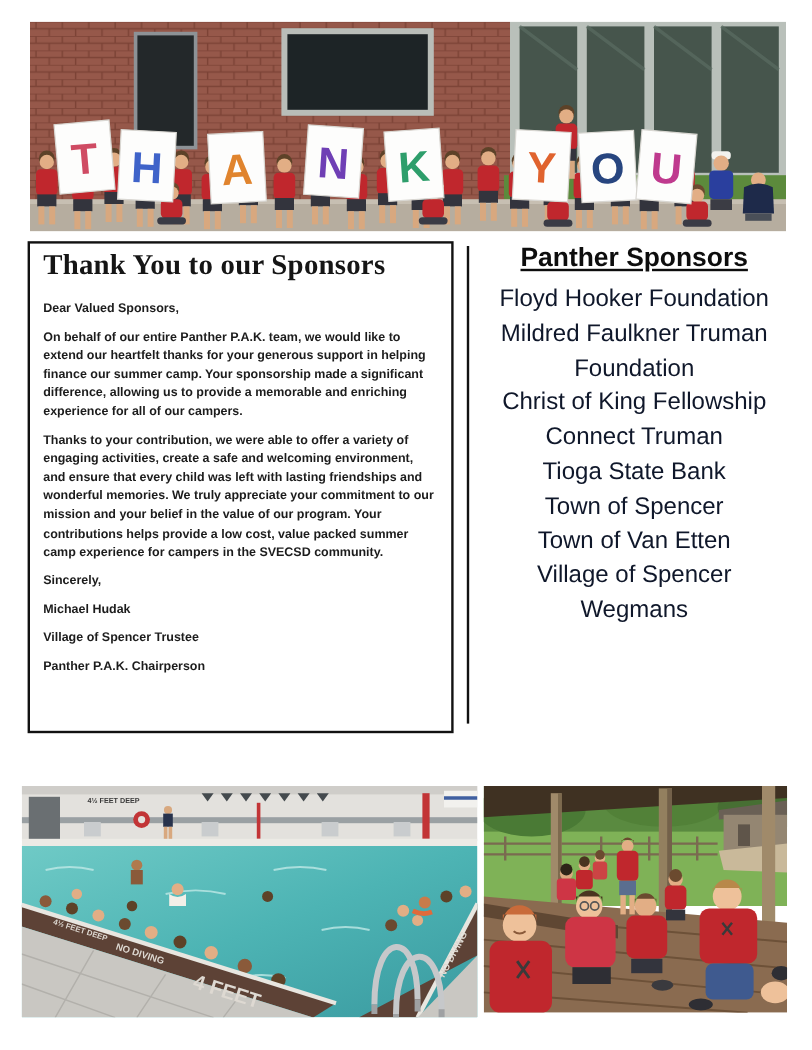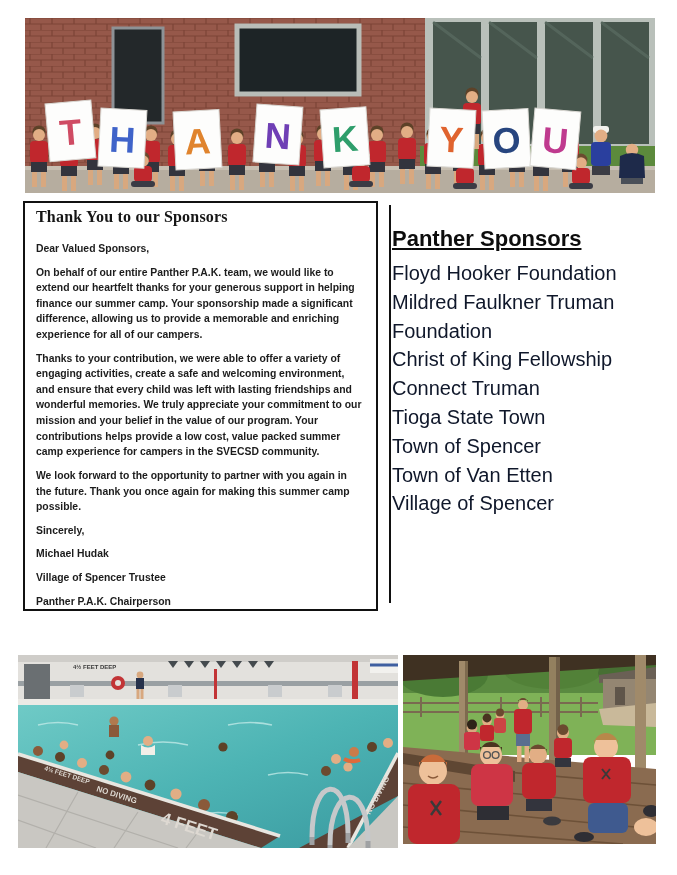--- a/index.html
+++ b/index.html
@@ -11,33 +11,33 @@
   #top-photo{left:25px;top:18px;width:630px;height:175px;}
   #pool-photo{left:18px;top:655px;width:380px;height:193px;}
   #pavilion-photo{left:403px;top:655px;width:253px;height:189px;}
 
   .letter-box{
     position:absolute;left:23px;top:201px;width:355px;height:410px;
     border:2px solid #111;box-sizing:border-box;background:#fff;
     padding:5px 11px 8px 11px;
   }
   .letter-title{
-    font-family:"Liberation Serif",serif;font-size:16px;font-weight:600;
+    font-family:"Liberation Serif",serif;font-size:24px;font-weight:600;
     color:#151515;margin:0 0 15px 0;letter-spacing:0.2px;
   }
   .letter-body p{
     margin:0 0 8px 0;font-size:10.4px;line-height:1.5;color:#1c1c1c;font-weight:bold;
   }
 
   .v-divider{
     position:absolute;left:389px;top:205px;width:2px;height:398px;background:#111;
   }
 
   .sponsors{
-    position:absolute;left:392px;top:202px;width:273px;text-align:left;color:#111;margin-top:24px;
+    position:absolute;left:392px;top:202px;width:273px;text-align:center;color:#111;
   }
   .sponsors-title{
     display:inline-block;font-size:22px;font-weight:bold;text-decoration:underline;
     margin-bottom:7px;color:#0d0d0d;
   }
   .sponsor-item{
     font-size:20px;line-height:1.44;color:#0f172a;
   }
 </style>
 </head>
@@ -164,40 +164,40 @@
       </g>
     </svg>
   </div>
 
   <div class="letter-box">
     <h1 class="letter-title">Thank You to our Sponsors</h1>
     <div class="letter-body">
       <p>Dear Valued Sponsors,</p>
       <p>On behalf of our entire Panther P.A.K. team, we would like to extend our heartfelt thanks for your generous support in helping finance our summer camp. Your sponsorship made a significant difference, allowing us to provide a memorable and enriching experience for all of our campers.</p>
       <p>Thanks to your contribution, we were able to offer a variety of engaging activities, create a safe and welcoming environment, and ensure that every child was left with lasting friendships and wonderful memories. We truly appreciate your commitment to our mission and your belief in the value of our program. Your contributions helps provide a low cost, value packed summer camp experience for campers in the SVECSD community.</p>
-      <p>We look forward to the opportunity to partner with you again in the future. Thank you once again for making this summer camp possible.</p>
       <p>Sincerely,</p>
       <p>Michael Hudak</p>
       <p>Village of Spencer Trustee</p>
       <p>Panther P.A.K. Chairperson</p>
     </div>
   </div>
 
   <div class="v-divider"></div>
 
   <div class="sponsors">
     <div class="sponsors-title">Panther Sponsors</div>
     <div class="sponsor-item">Floyd Hooker Foundation</div>
     <div class="sponsor-item">Mildred Faulkner Truman Foundation</div>
     <div class="sponsor-item">Christ of King Fellowship</div>
     <div class="sponsor-item">Connect Truman</div>
-    <div class="sponsor-item">Tioga State Town</div>
+    <div class="sponsor-item">Tioga State Bank</div>
     <div class="sponsor-item">Town of Spencer</div>
     <div class="sponsor-item">Town of Van Etten</div>
     <div class="sponsor-item">Village of Spencer</div>
+    <div class="sponsor-item">Wegmans</div>
   </div>
 
   <div class="photo" id="pool-photo">
     <svg viewBox="0 0 380 193" preserveAspectRatio="none">
       <defs>
         <linearGradient id="waterGrad" x1="0" y1="0" x2="1" y2="1">
           <stop offset="0" stop-color="#6fcac6"></stop>
           <stop offset="0.5" stop-color="#4db4b4"></stop>
           <stop offset="1" stop-color="#3a9aa0"></stop>
         </linearGradient>

